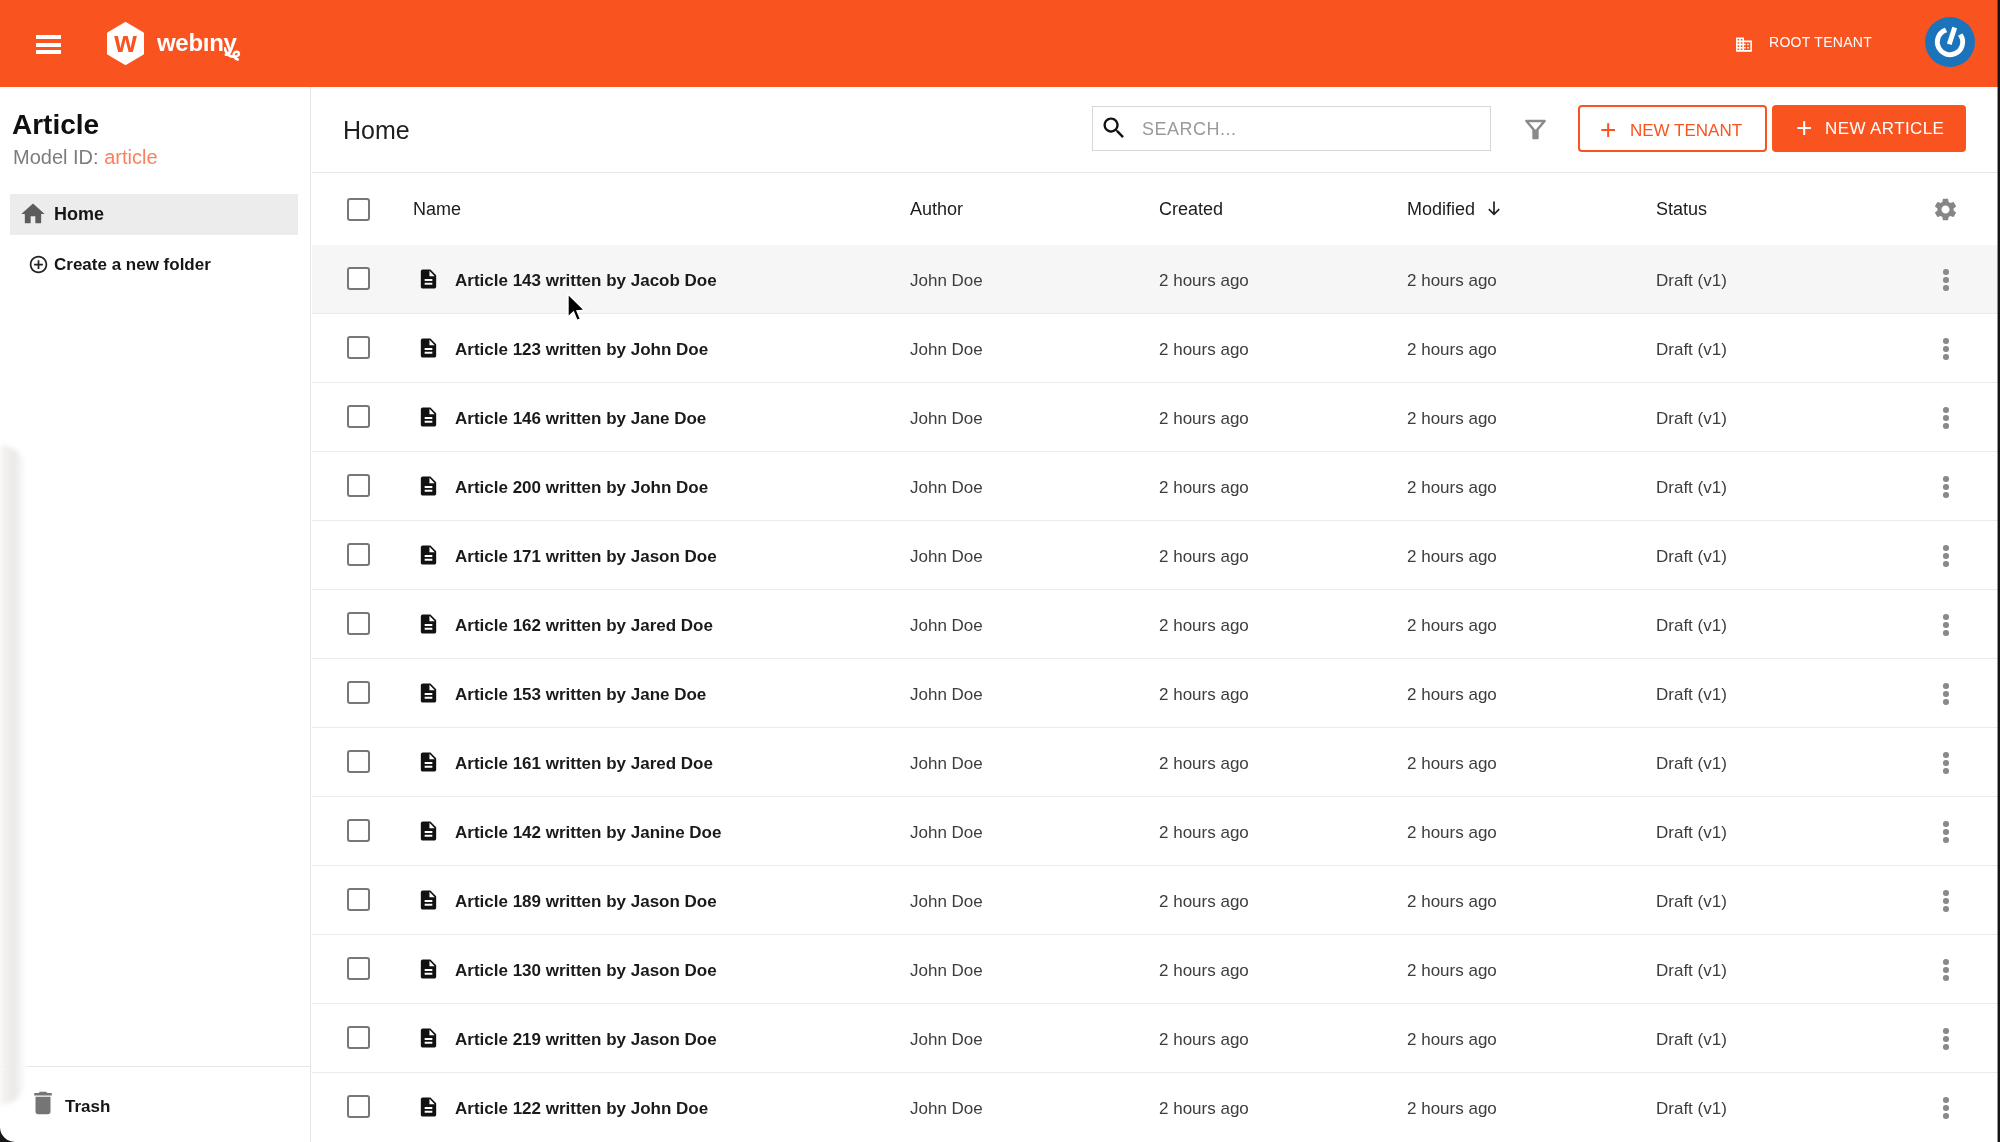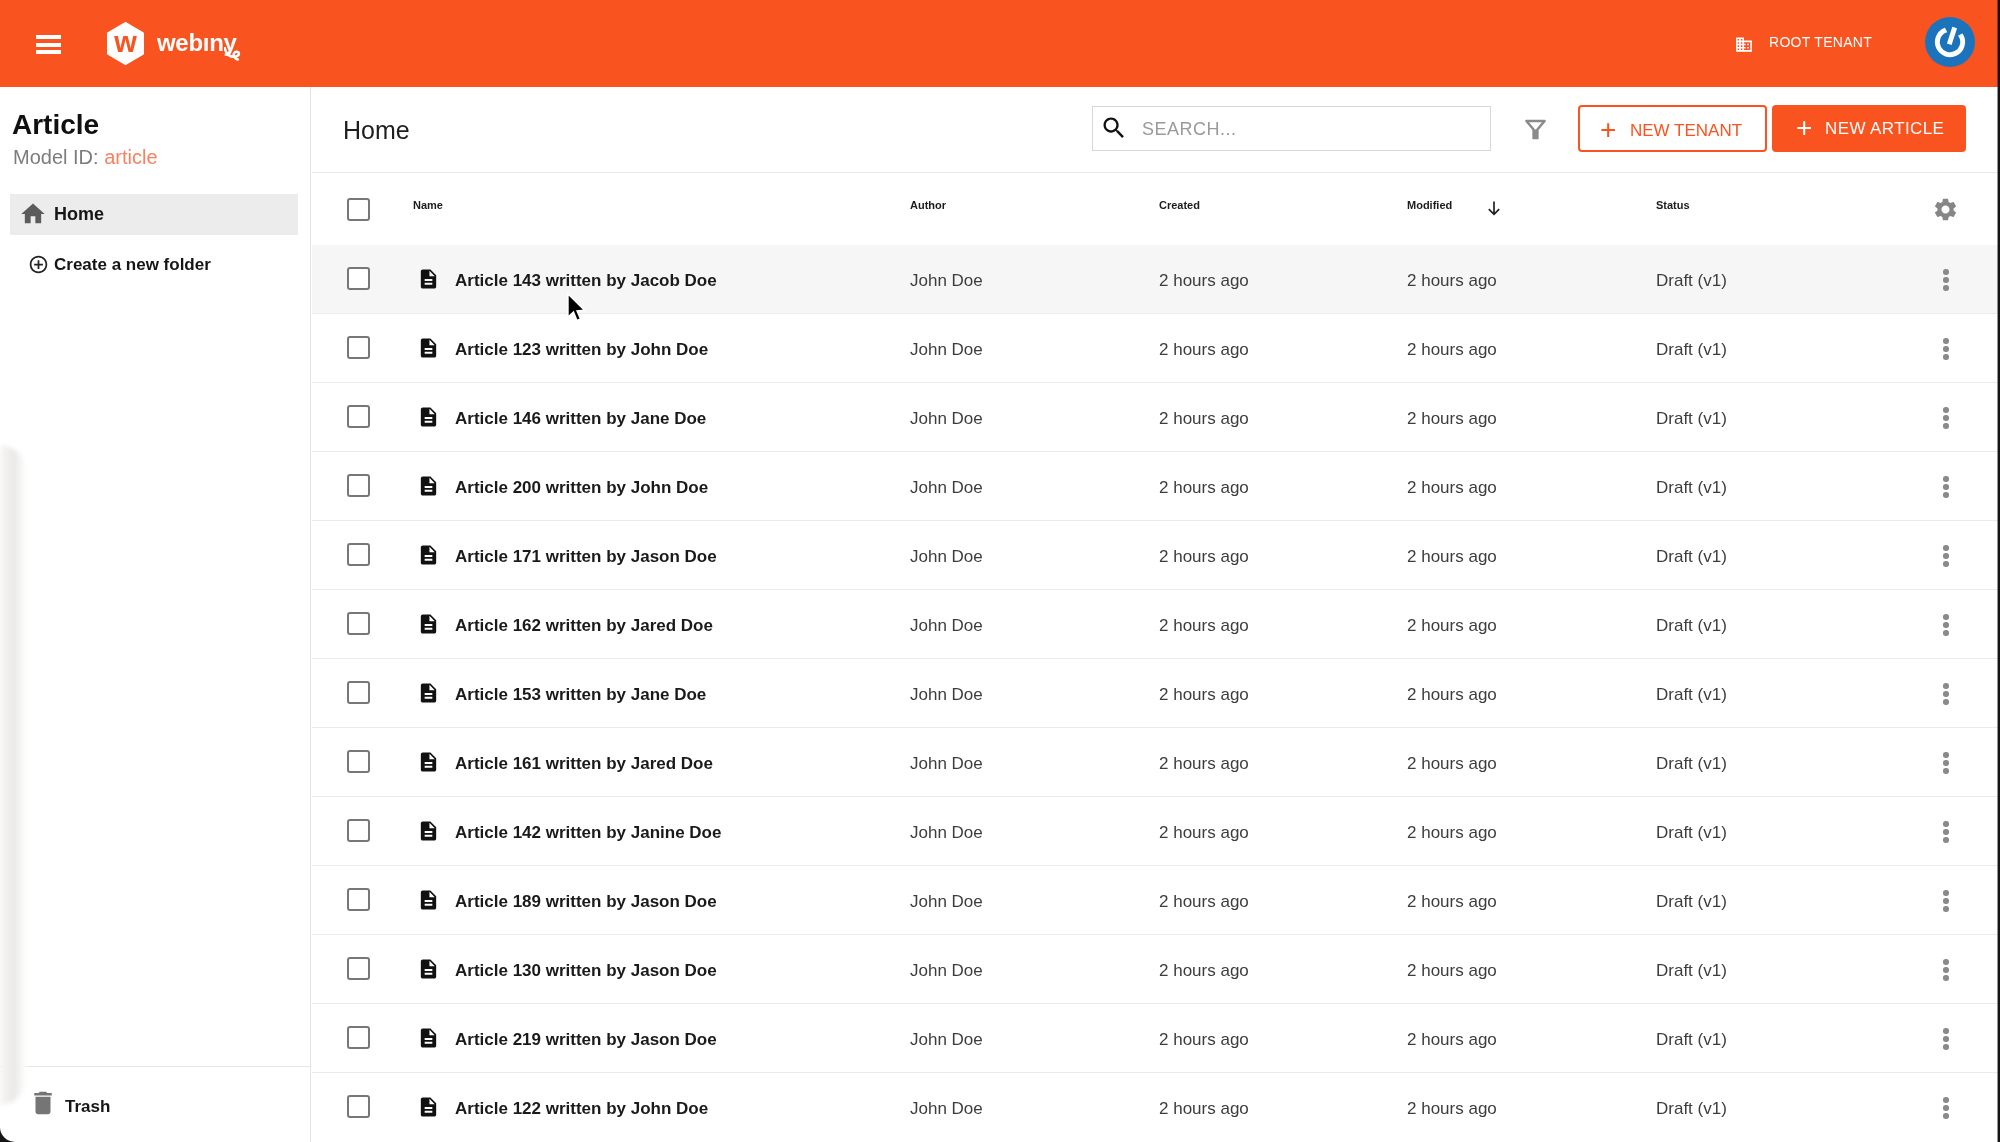--- a/index.html
+++ b/index.html
@@ -48,21 +48,21 @@
 .btn-folder { position:absolute; left:1266px; top:18px; width:189px; height:47px; border:2px solid #f95420; border-radius:4px; }
 .btn-folder .lbl { position:absolute; left:50px; top:14px; color:#f95420; font-size:17px; letter-spacing:0px; white-space:nowrap; }
 .btn-article { position:absolute; left:1460px; top:18px; width:194px; height:47px; background:#f95420; border-radius:4px; }
 .btn-article .lbl { position:absolute; left:53px; top:14px; color:#fff; font-size:17px; letter-spacing:0.4px; white-space:nowrap; }
 .plus-o { position:absolute; left:20px; top:10px; font-size:28px; color:#f95420; font-weight:400; line-height:26px; }
 .plus-w { position:absolute; left:24px; top:10px; font-size:28px; color:#fff; font-weight:400; line-height:26px; }
 .m-hr { position:absolute; left:0; top:85px; width:1688px; height:1px; background:#e8e8e8; }
 
 
 .thead { position:absolute; left:0; top:86px; width:1688px; height:72px; }
-.th { position:absolute; top:26px; font-size:11px; font-weight:bold; color:#1c1c1c; }
+.th { position:absolute; top:26px; font-size:18px; font-weight:normal; color:#1c1c1c; }
 .checkbox { position:absolute; width:23px; height:23px; border:2.5px solid #777; border-radius:3px; background:#fff; }
 .rows { position:absolute; left:0; top:158px; width:1688px; }
 .row { position:absolute; left:0; width:1688px; height:69px; border-bottom:1px solid #ebebeb; background:#fff; }
 .row.hover { background:#f6f6f6; }
 .row:last-child { border-bottom:none; }
 .cell-name { position:absolute; left:143px; top:26px; font-size:17px; font-weight:bold; color:#1a1a1a; }
 .cell { position:absolute; top:26px; font-size:17px; color:#3d3d3d; }
 .doc { position:absolute; left:105px; top:20px; }
 .kebab { position:absolute; left:1631px; top:24px; width:6px; height:24px; }
 .kebab div { position:absolute; left:0; width:5.5px; height:5.5px; border-radius:50%; background:#8a8a8a; }

